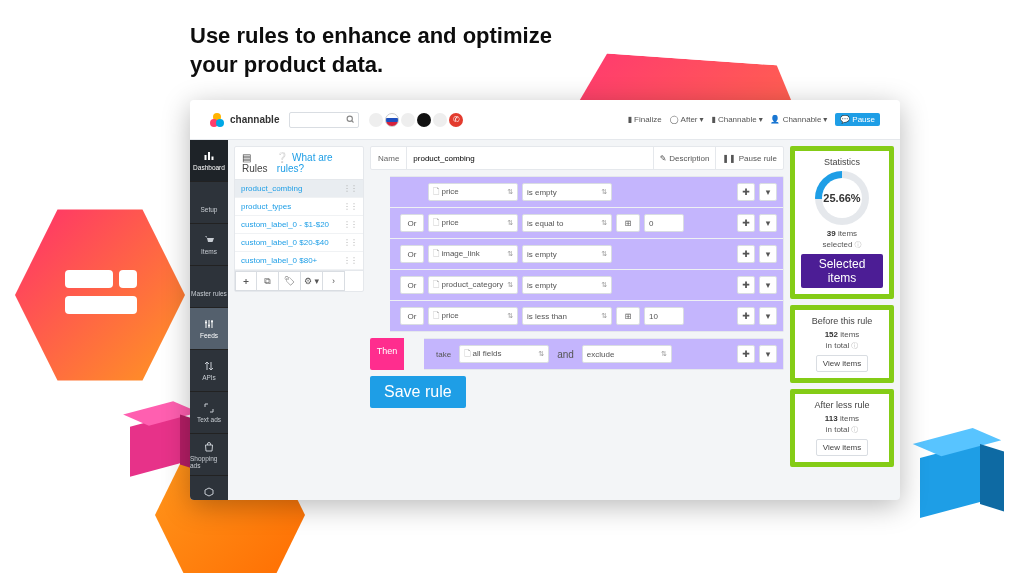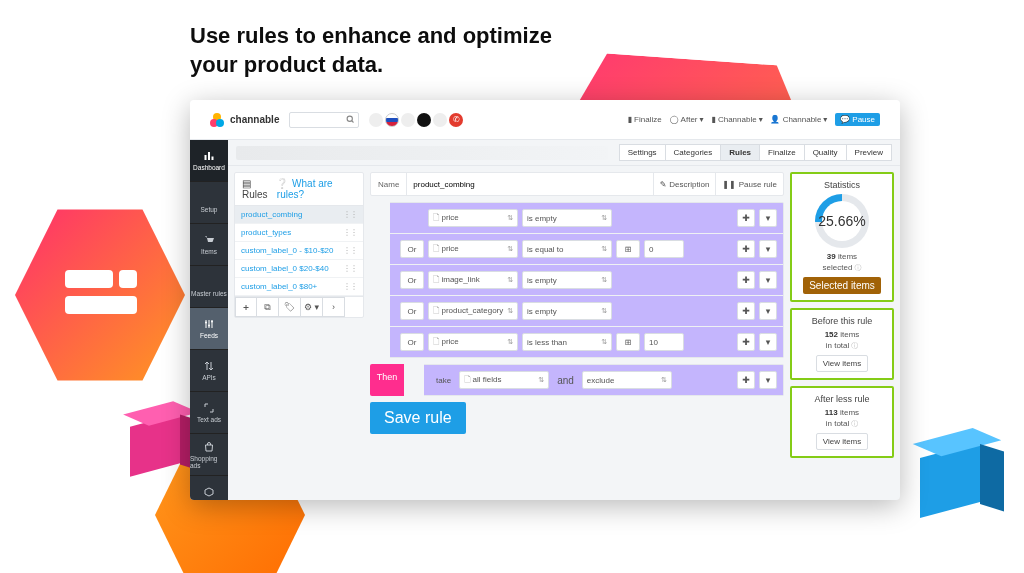--- a/index.html
+++ b/index.html
@@ -190,35 +190,35 @@
     display:flex;align-items:center;justify-content:center;color:#555;cursor:pointer;font-size:9px;
   }
 
   .save-btn{
     align-self:flex-start;background:#1e9ee6;color:#fff;border:none;
     padding:7px 14px;font-size:16px;border-radius:2px;cursor:pointer;
   }
 
   
   .right-col{width:104px;display:flex;flex-direction:column;gap:6px;}
-  .stat-box{background:#fff;border:2px solid #84cc16;border-radius:2px;padding:6px;text-align:center;}
+  .stat-box{background:#fff;border:5px solid #84cc16;border-radius:2px;padding:6px;text-align:center;}
   .stat-title{font-size:9px;color:#444;margin-bottom:4px;}
   .donut{
     width:54px;height:54px;border-radius:50%;
     background:conic-gradient(#e5e8ec 0 74.34%, #1e9ee6 0 100%);
     margin:0 auto 4px;display:flex;align-items:center;justify-content:center;
   }
   .donut::before{content:"";width:40px;height:40px;background:#fff;border-radius:50%;position:absolute;}
-  .donut span{position:relative;font-size:14px;font-weight:400;}
+  .donut span{position:relative;font-size:11px;font-weight:700;}
   .mini-line{font-size:8px;color:#555;margin-top:2px;}
   .mini-line .v{font-weight:700;color:#333;}
   .mini-wrap{margin-top:3px;}
   .orange-btn{
-    margin-top:4px;display:inline-block;background:#a16207;color:#fff;
-    font-size:10px;padding:3px 6px;border-radius:2px;cursor:pointer;
+    margin-top:4px;display:inline-block;background:#4c1d95;color:#fff;
+    font-size:12px;padding:3px 6px;border-radius:2px;cursor:pointer;
   }
   .light-btn{
     margin-top:4px;display:inline-block;border:1px solid #d9dde2;background:#fff;
     font-size:8px;padding:3px 6px;border-radius:2px;cursor:pointer;color:#444;
   }
   .info-ic{color:#bbb;font-size:7px;margin-left:2px;}
 
   .link-blue{color:#1e9ee6;cursor:pointer;}
 </style>
 </head>
@@ -325,49 +325,40 @@
       <div class="side-item">
         <svg viewBox="0 0 24 24">
             <path d="M4 8l8-4 8 4v8l-8 4-8-4z" fill="none" stroke="currentColor" stroke-width="2"></path>
           </svg>
         <span>Orders</span>
       </div>
 
     </div>
 
     <div class="main">
-      <div class="crumb">
-        <div class="blur"></div>
-        <div class="step">Settings</div>
-        <div class="step">Categories</div>
-        <div class="step active">Rules</div>
-        <div class="step">Finalize</div>
-        <div class="step">Quality</div>
-        <div class="step">Preview</div>
-      </div>
 
       <div class="content">
 
         <div class="left-col">
           <div class="panel">
             <div class="panel-head">
               <span>▤ <span>Rules</span></span>
               <span class="link-blue">❔ <span>What are rules?</span></span>
             </div>
             <div class="rule-list">
               <div class="rule-row active">
                   <span>product_combing</span>
                   <span class="dots">⋮⋮</span>
                 </div>
               <div class="rule-row">
                   <span>product_types</span>
                   <span class="dots">⋮⋮</span>
                 </div>
               <div class="rule-row">
-                  <span>custom_label_0 - $10-$20</span>
+                  <span>custom_label_0 - $1-$20</span>
                   <span class="dots">⋮⋮</span>
                 </div>
               <div class="rule-row">
                   <span>custom_label_0 $20-$40</span>
                   <span class="dots">⋮⋮</span>
                 </div>
               <div class="rule-row">
                   <span>custom_label_0 $80+</span>
                   <span class="dots">⋮⋮</span>
                 </div>

